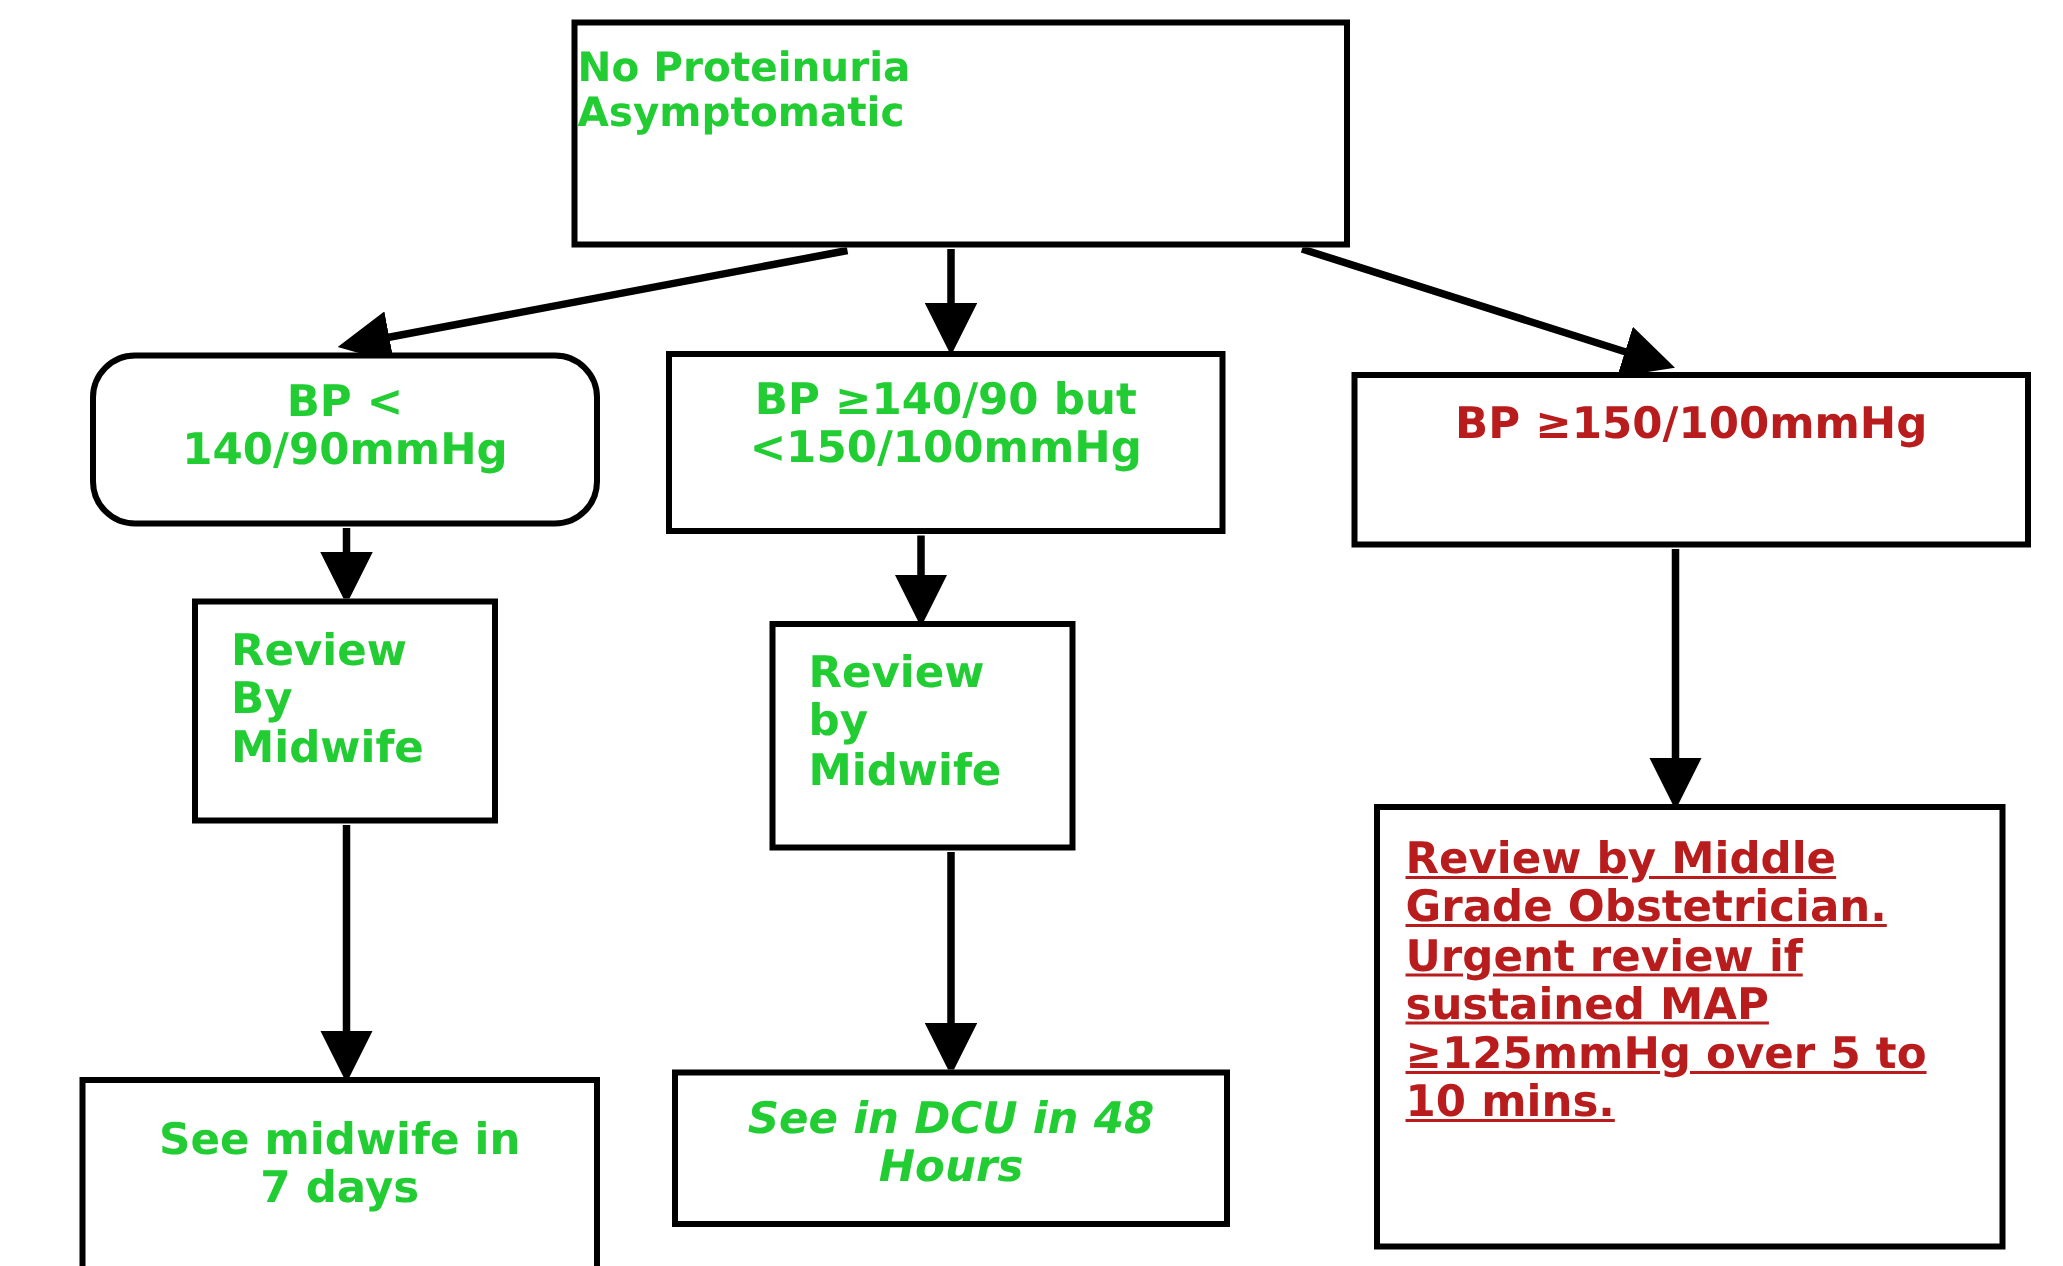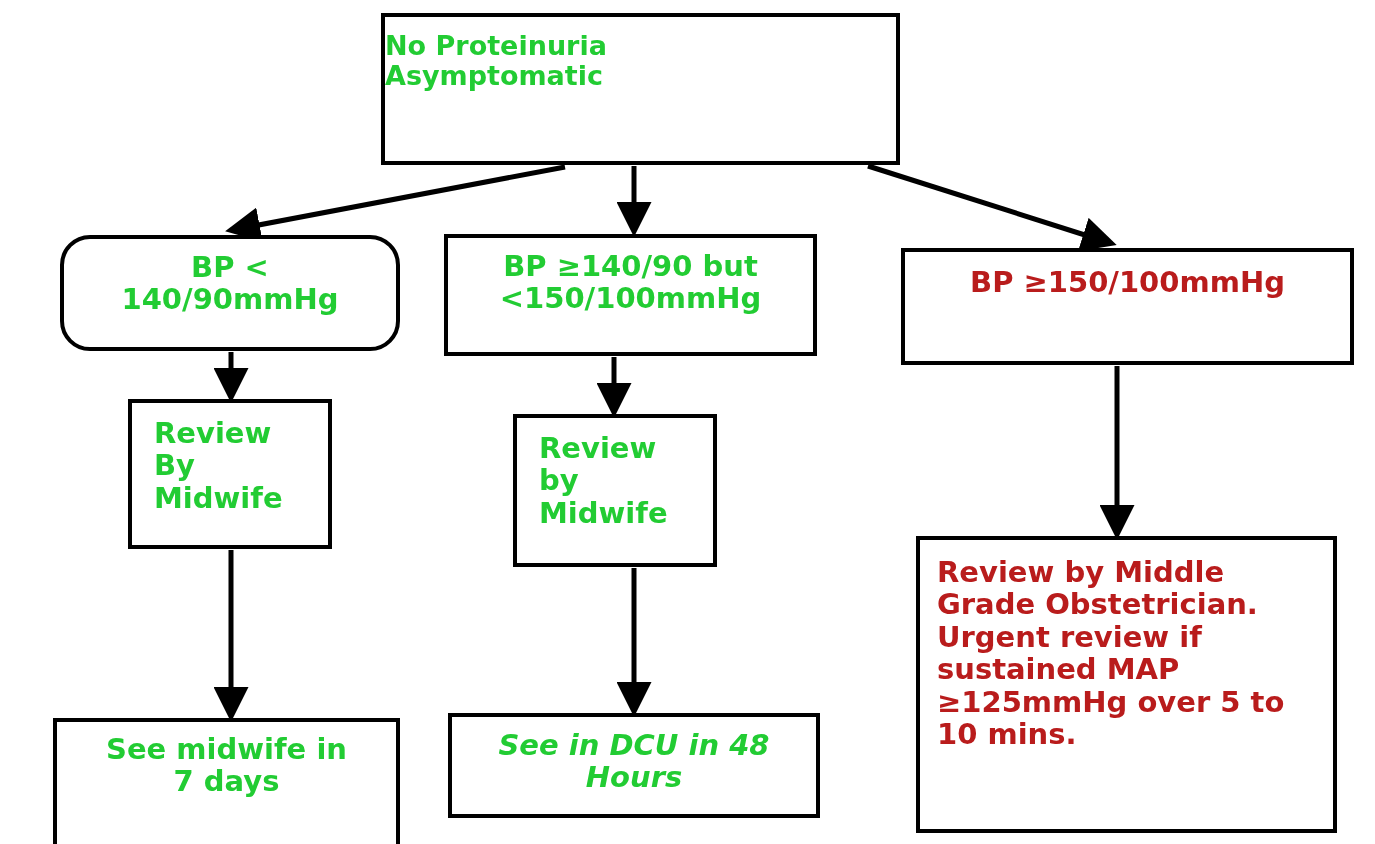--- a/index.html
+++ b/index.html
@@ -46,24 +46,24 @@
   #node-bp-high    { left: 901px; top: 248px; width: 453px; height: 117px; }
   #node-bp-high .txt{ top: 14px; font-size: 29px; text-align: center; }
 
   #node-review-left      { left: 128px; top: 399px; width: 204px; height: 150px; }
   #node-review-left .txt { top: 14px; left: 22px; font-size: 29px; text-align: left; }
 
   #node-review-mid       { left: 513px; top: 414px; width: 204px; height: 153px; }
   #node-review-mid .txt  { top: 14px; left: 22px; font-size: 29px; text-align: left; }
 
   #node-red-action       { left: 916px; top: 536px; width: 421px; height: 297px; }
-  #node-red-action .txt  { top: 16px; left: 17px; right: 12px; font-size: 29px; text-align: left; }
+  #node-red-action .txt  { top: 16px; left: 17px; right: 12px; font-size: 29px; text-align: left; text-decoration: underline; }
 
   #node-out-left       { left: 53px;  top: 718px; width: 347px; height: 140px; }
-  #node-out-left .txt  { top: 11px; font-size: 29px; text-align: center; }
+  #node-out-left .txt  { top: 21px; font-size: 29px; text-align: center; }
 
   #node-out-mid        { left: 448px; top: 713px; width: 372px; height: 105px; }
   #node-out-mid .txt   { top: 12px; font-size: 29px; text-align: center; font-style: italic; }
 
   #edges {
     position: absolute;
     left: 0; top: 0;
     width: 1375px;
     height: 844px;
     z-index: 1;

